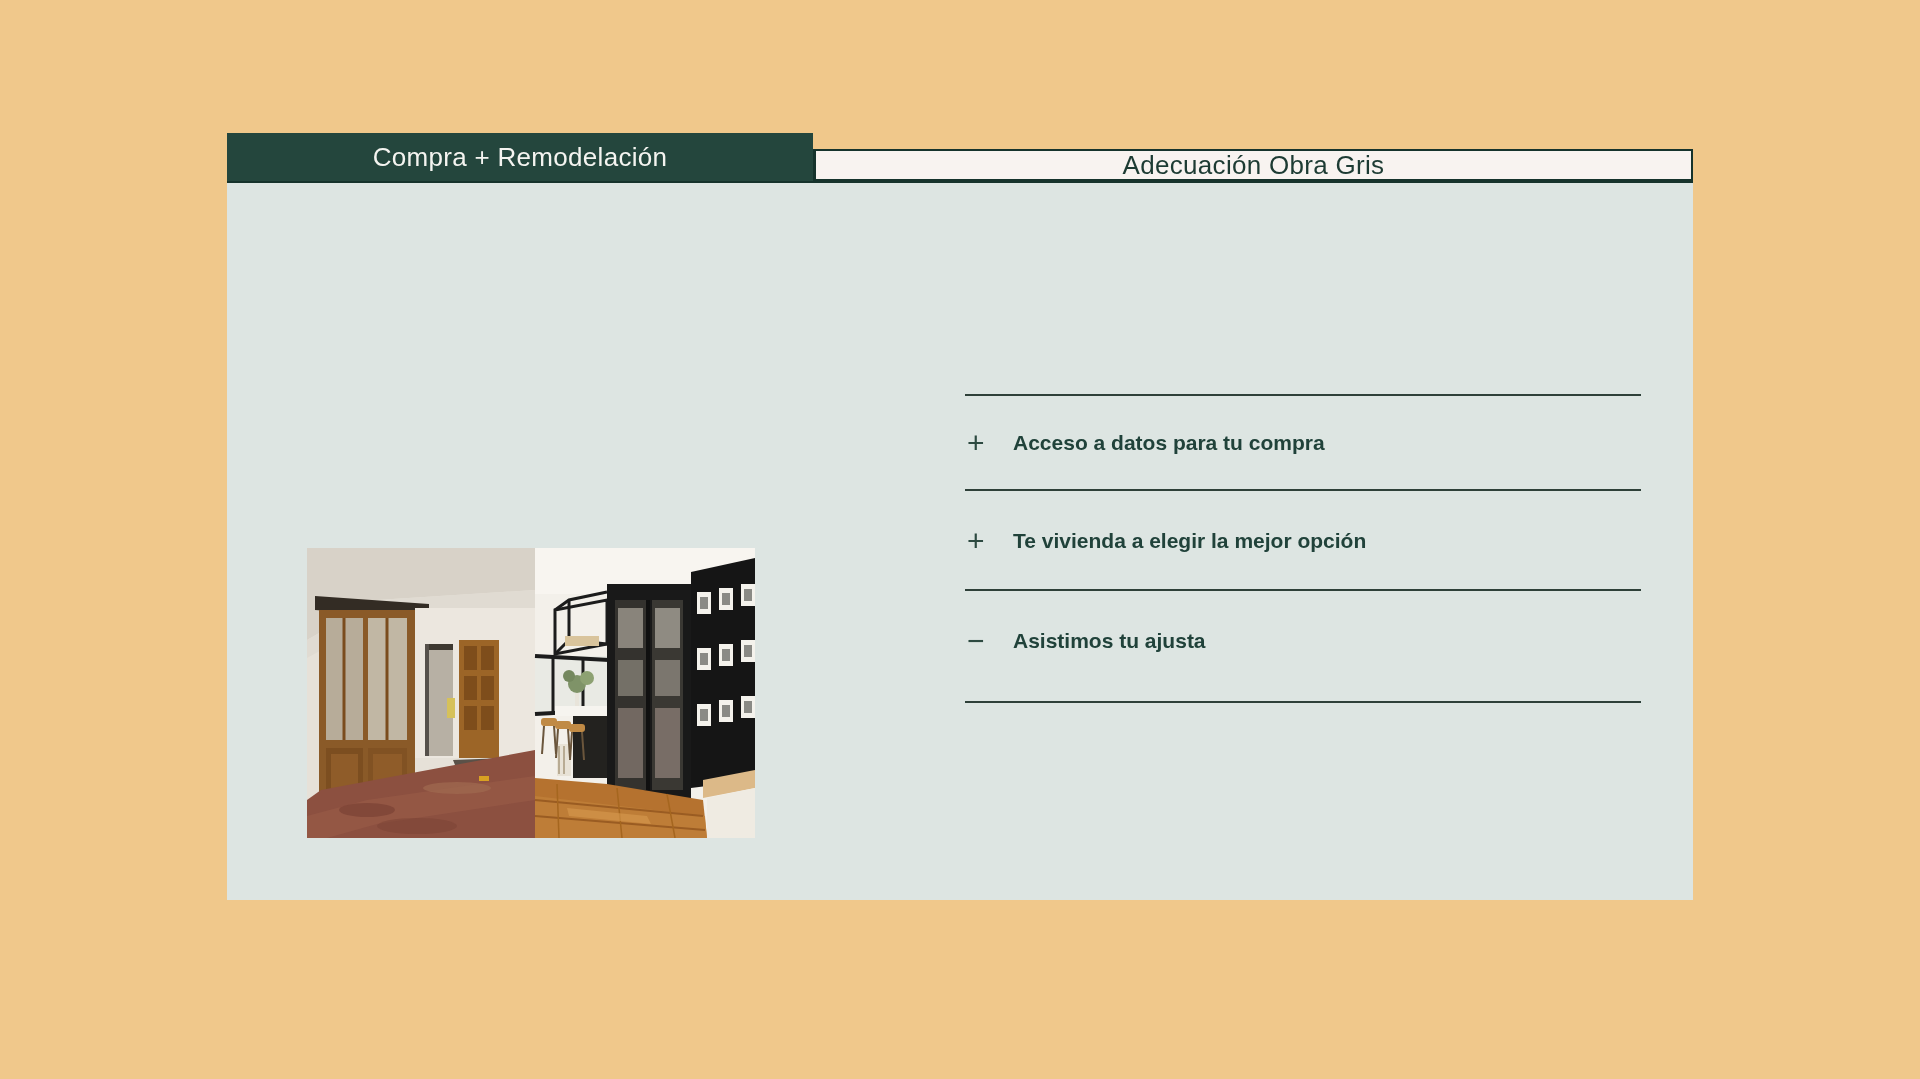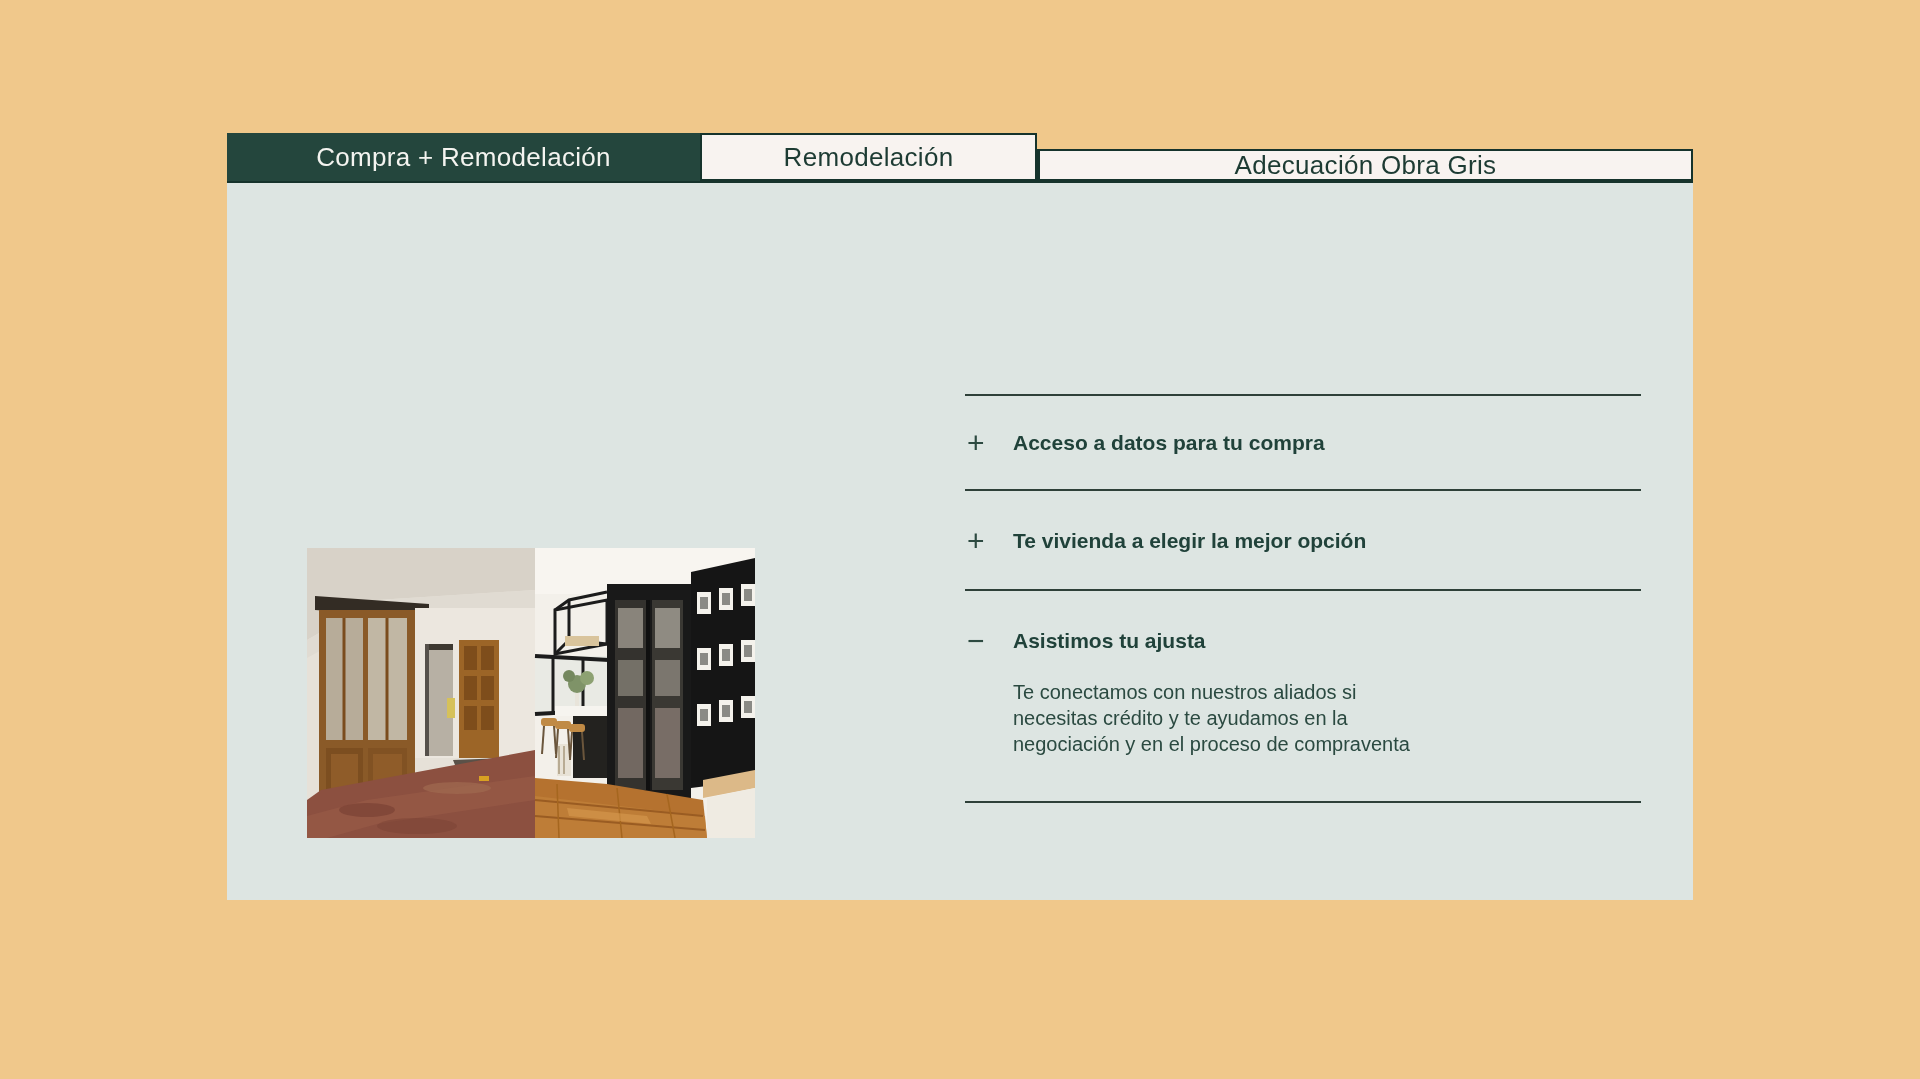--- a/index.html
+++ b/index.html
@@ -24,21 +24,21 @@
     box-sizing:border-box;
   }
   .tab{
     box-sizing:border-box;
     display:flex;align-items:center;justify-content:center;
     font-size:26px;
     cursor:pointer;
     letter-spacing:0.3px;
   }
   .tab.active{
-    width:473px;
+    width:586px;
     background:#24463d;
     color:#f4f4f0;
     text-align:center;
   }
   .tab.inactive{
     background:#f8f3f0;
     color:#1d3b33;
     border:2px solid #16332c;
   }
   .tab.t2{width:337px;}
@@ -103,23 +103,20 @@
   }
 </style>
 </head>
 <body>
 
 <div class="card">
 
   <div class="tabbar">
     <div class="tab active">
       <span>Compra + Remodelación</span>
-    </div>
-    <div class="tab inactive t2">
-      <span>Remodelación</span>
     </div>
     <div class="tab inactive t3">
       <span>Adecuación Obra Gris</span>
     </div>
   </div>
 
   <div class="body">
 
 
 
@@ -266,18 +263,17 @@
           <span class="acc-icon">+</span>
           <span class="acc-title">Te vivienda a elegir la mejor opción</span>
         </div>
       </div>
 
       <div class="acc-item i3">
         <div class="acc-header">
           <span class="acc-icon">−</span>
           <span class="acc-title">Asistimos tu ajusta</span>
         </div>
-        <div class="acc-body">Te conectamos con nuestros aliados si necesitas crédito y te ayudamos en la negociación y en el proceso de compraventa</div>
       </div>
 
     </div>
   </div>
 </div>
 
 </body></html>

